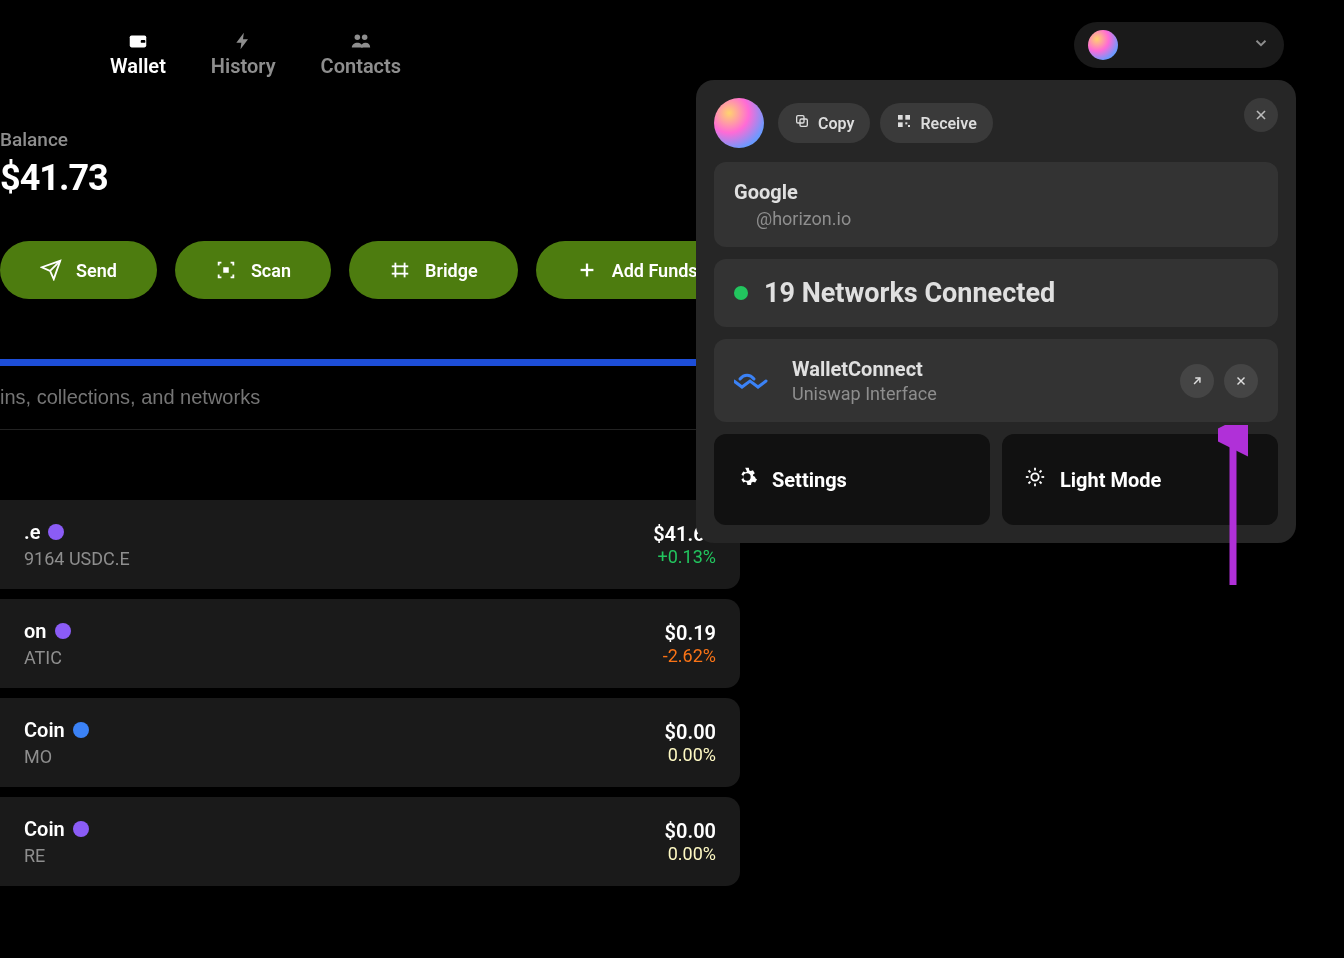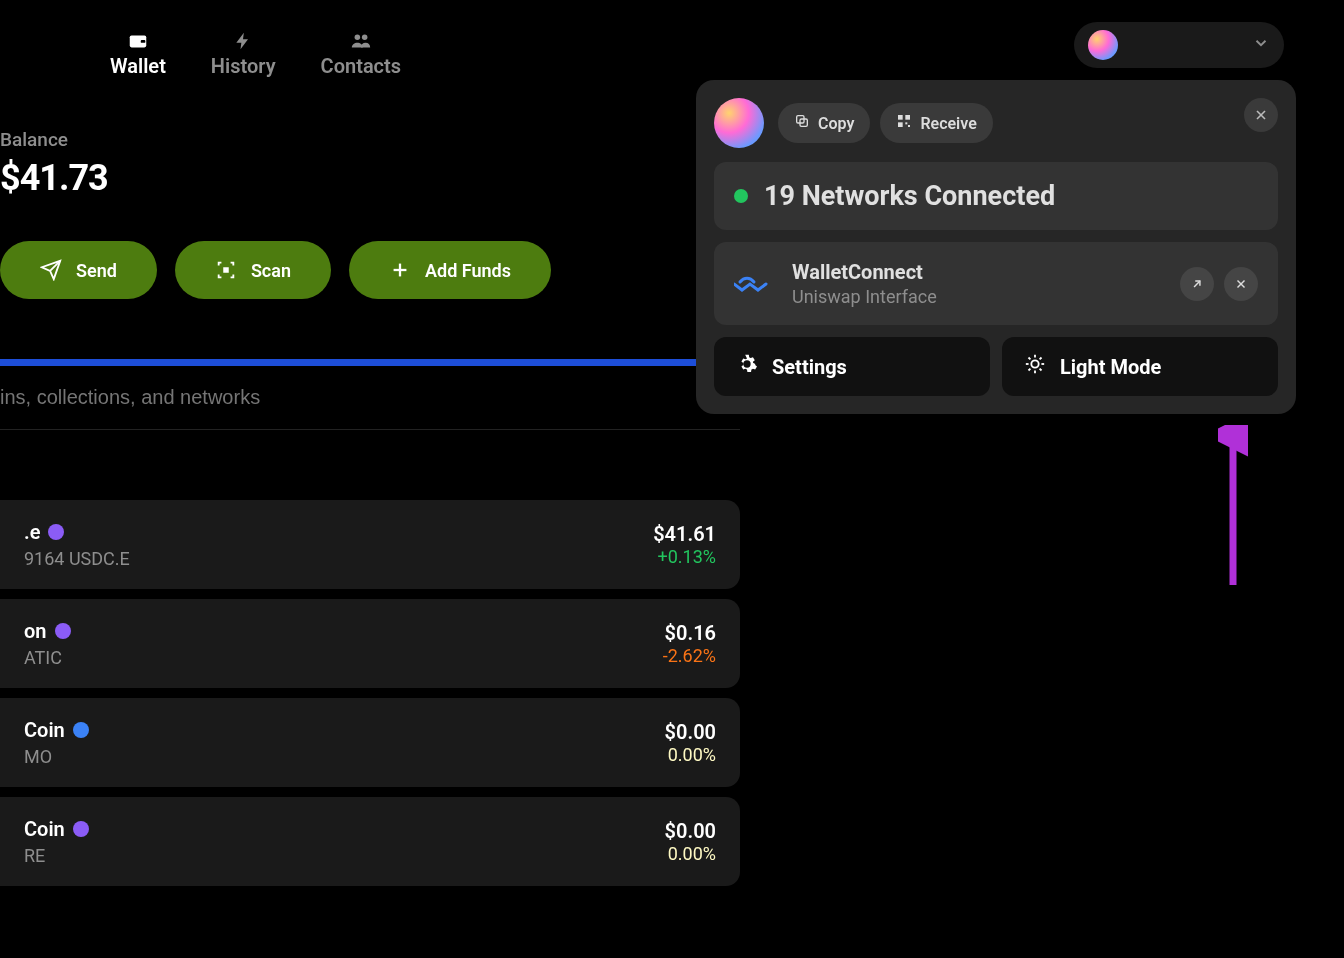--- a/index.html
+++ b/index.html
@@ -195,21 +195,21 @@
     background: #454545;
     display: flex; align-items: center; justify-content: center;
     color: #ddd;
     cursor: pointer;
   }
   .bottom-btn-row { display: flex; gap: 12px; }
   .bottom-btn {
     flex: 1;
     background: #111;
     border-radius: 12px;
-    padding: 16px 22px;
+    padding: 32px 22px;
     display: flex; align-items: center; gap: 14px;
     font-size: 20px; font-weight: 700;
     cursor: pointer;
   }
 
   
   .annotation-arrow {
     position: absolute;
     top: 425px;
     left: 1218px;
@@ -278,20 +278,31 @@
     <span class="icon">
       <svg viewBox="0 0 24 24" width="22" height="22" fill="none" stroke="#fff" stroke-width="2">
           <path d="M4 7V4h3M20 7V4h-3M4 17v3h3M20 17v3h-3"></path>
           <rect x="10" y="10" width="4" height="4" fill="#fff"></rect>
         </svg>
     </span>
     <span>Scan</span>
   </div>
   <div class="action-btn">
     <span class="icon">
+      <svg viewBox="0 0 24 24" width="22" height="22" fill="none" stroke="#fff" stroke-width="2">
+          <line x1="3" y1="8" x2="21" y2="8"></line>
+          <line x1="3" y1="16" x2="21" y2="16"></line>
+          <line x1="7" y1="4" x2="7" y2="20"></line>
+          <line x1="17" y1="4" x2="17" y2="20"></line>
+        </svg>
+    </span>
+    <span>Bridge</span>
+  </div>
+  <div class="action-btn">
+    <span class="icon">
       <svg viewBox="0 0 24 24" width="22" height="22" fill="none" stroke="#fff" stroke-width="2.5">
           <line x1="12" y1="5" x2="12" y2="19"></line>
           <line x1="5" y1="12" x2="19" y2="12"></line>
         </svg>
     </span>
     <span>Add Funds</span>
   </div>
 </div>
 
 <div class="search-container">
@@ -314,21 +325,21 @@
   </div>
   <div class="token-row">
     <div class="token-left">
       <div class="token-name">
           <span>on</span>
           <span class="badge-dot badge-purple"></span>
         </div>
       <div class="token-sub">ATIC</div>
     </div>
     <div class="token-right">
-      <div class="token-amount">$0.16</div>
+      <div class="token-amount">$0.19</div>
       <div class="token-change change-neg">-2.62%</div>
     </div>
   </div>
   <div class="token-row">
     <div class="token-left">
       <div class="token-name">
           <span>Coin</span>
           <span class="badge-dot badge-blue"></span>
         </div>
       <div class="token-sub">MO</div>
@@ -382,20 +393,24 @@
       </div>
     </div>
     <div class="icon-btn">
       <svg viewBox="0 0 24 24" width="16" height="16" fill="none" stroke="#bbb" stroke-width="2.5">
           <line x1="6" y1="6" x2="18" y2="18"></line>
           <line x1="18" y1="6" x2="6" y2="18"></line>
         </svg>
     </div>
   </div>
 
+  <div class="panel-card">
+    <div class="google-title">Google</div>
+    <div class="google-sub">@horizon.io</div>
+  </div>
 
   <div class="panel-card">
     <div class="networks-row">
       <div class="green-dot"></div>
       <div class="networks-text">19 Networks Connected</div>
     </div>
   </div>
 
   <div class="panel-card">
     <div class="wc-row">

